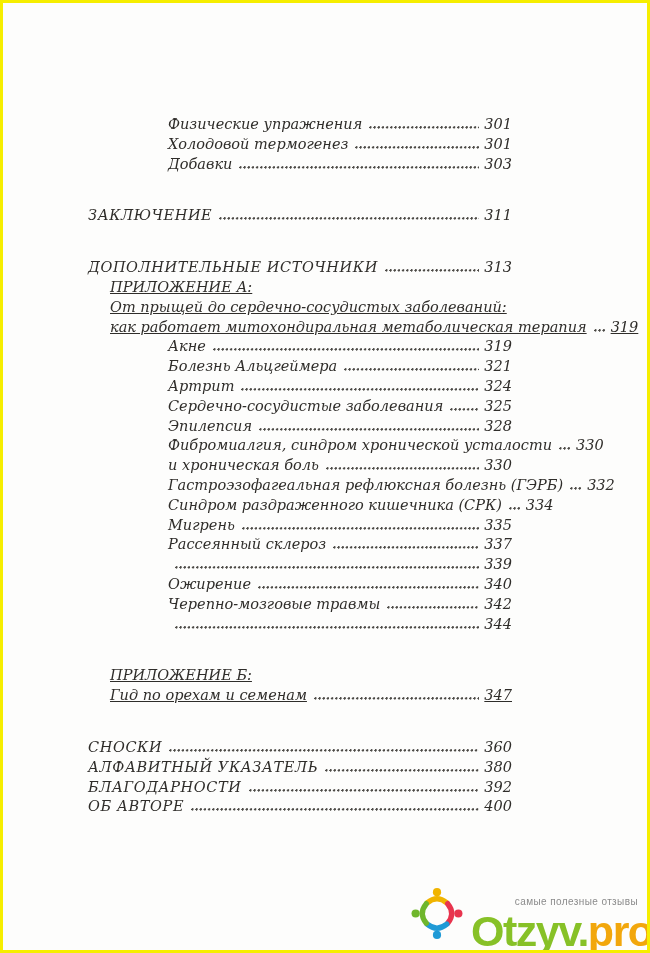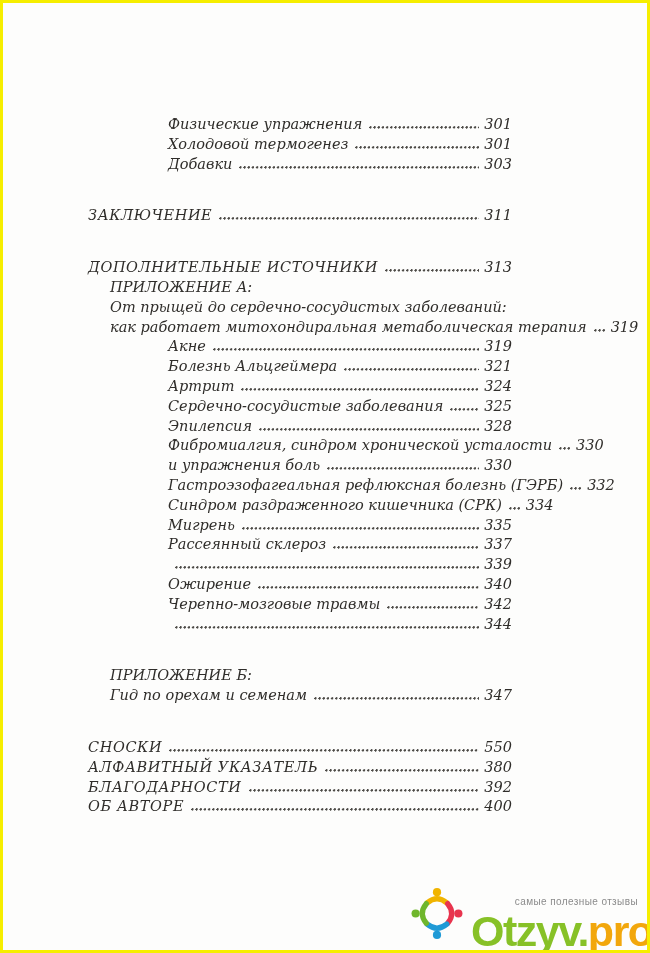--- a/index.html
+++ b/index.html
@@ -15,21 +15,21 @@
   
   .toc {
     position:absolute;
     left:85px; top:112px;
     width:424px;
     font-style:italic;
     font-size:14.5px;
     color:#2f2d2a;
   }
   .toc-row { display:flex; align-items:baseline; line-height:19.8px; }
-  .toc-row.lvl1 { padding-left:22px; }
+  .toc-row.lvl1 { padding-left:22px;text-decoration:underline; }
   .toc-row.lvl2 { padding-left:80px; }
   .toc-row.gap  { margin-top:32px; }
   .toc-label { white-space:nowrap; }
   .lvl0 .toc-label { letter-spacing:0.6px; }
   .toc-dots {
     flex:1 1 auto;
     height:3px;
     min-width:12px;
     margin:0 5px 0 7px;
     background-image:radial-gradient(circle at 1.4px 1.4px, #4c4a46 1.05px, rgba(0,0,0,0) 1.35px);
@@ -129,21 +129,21 @@
       <span class="toc-label">Эпилепсия</span>
       <span class="toc-dots"></span>
       <span class="toc-page">328</span>
     </div>
       <div class="toc-row lvl2">
       <span class="toc-label">Фибромиалгия, синдром хронической усталости</span>
       <span class="toc-dots"></span>
       <span class="toc-page">330</span>
     </div>
       <div class="toc-row lvl2">
-      <span class="toc-label">и упражнения боль</span>
+      <span class="toc-label">и хроническая боль</span>
       <span class="toc-dots"></span>
       <span class="toc-page">330</span>
     </div>
       <div class="toc-row lvl2">
       <span class="toc-label">Гастроэзофагеальная рефлюксная болезнь (ГЭРБ)</span>
       <span class="toc-dots"></span>
       <span class="toc-page">332</span>
     </div>
       <div class="toc-row lvl2">
       <span class="toc-label">Синдром раздраженного кишечника (СРК)</span>
@@ -183,21 +183,21 @@
 
     </div>
       <div class="toc-row lvl1">
       <span class="toc-label">Гид по орехам и семенам</span>
       <span class="toc-dots"></span>
       <span class="toc-page">347</span>
     </div>
       <div class="toc-row lvl0 gap">
       <span class="toc-label">СНОСКИ</span>
       <span class="toc-dots"></span>
-      <span class="toc-page">550</span>
+      <span class="toc-page">360</span>
     </div>
       <div class="toc-row lvl0">
       <span class="toc-label">АЛФАВИТНЫЙ УКАЗАТЕЛЬ</span>
       <span class="toc-dots"></span>
       <span class="toc-page">380</span>
     </div>
       <div class="toc-row lvl0">
       <span class="toc-label">БЛАГОДАРНОСТИ</span>
       <span class="toc-dots"></span>
       <span class="toc-page">392</span>

